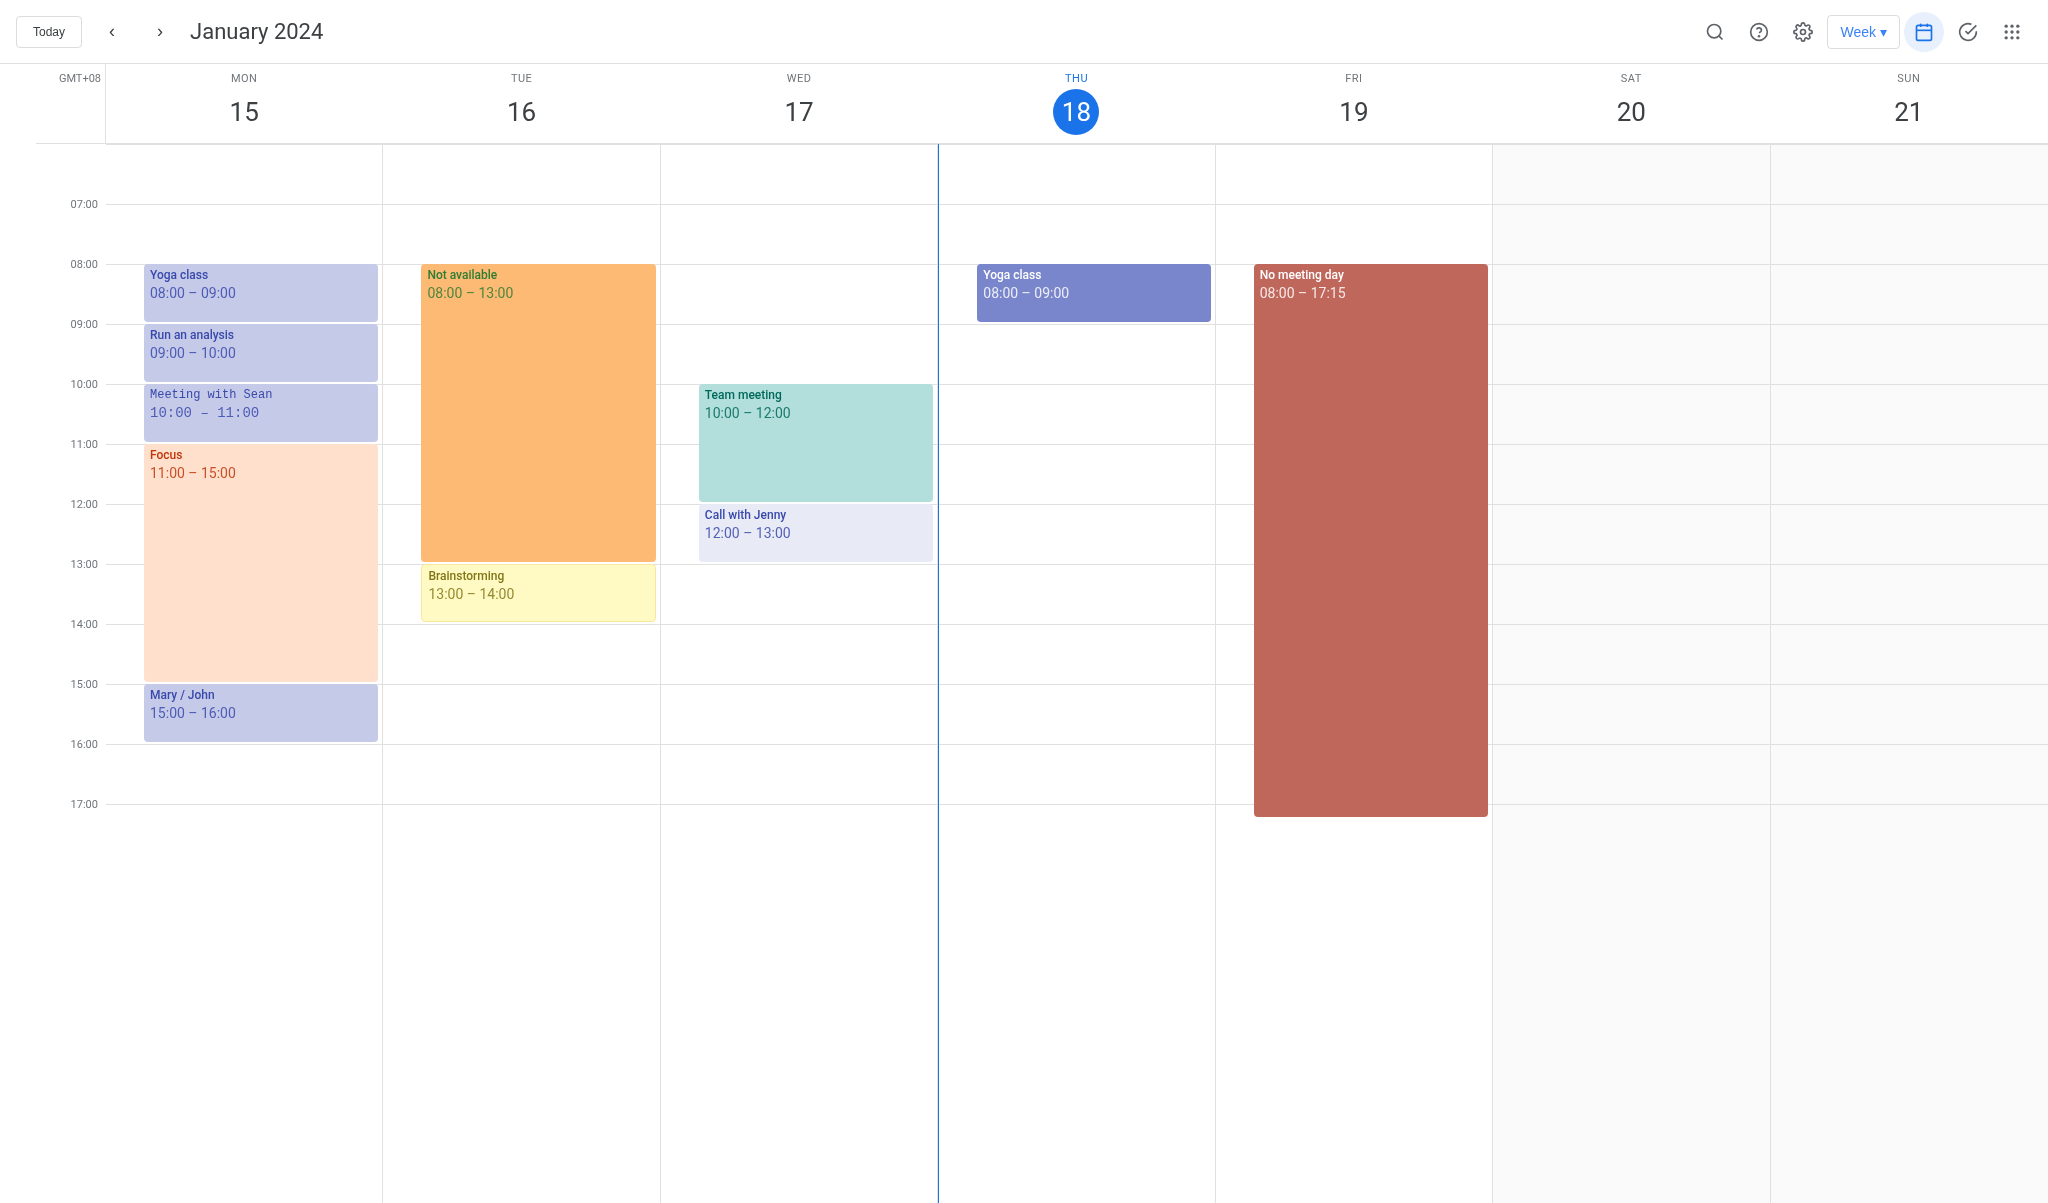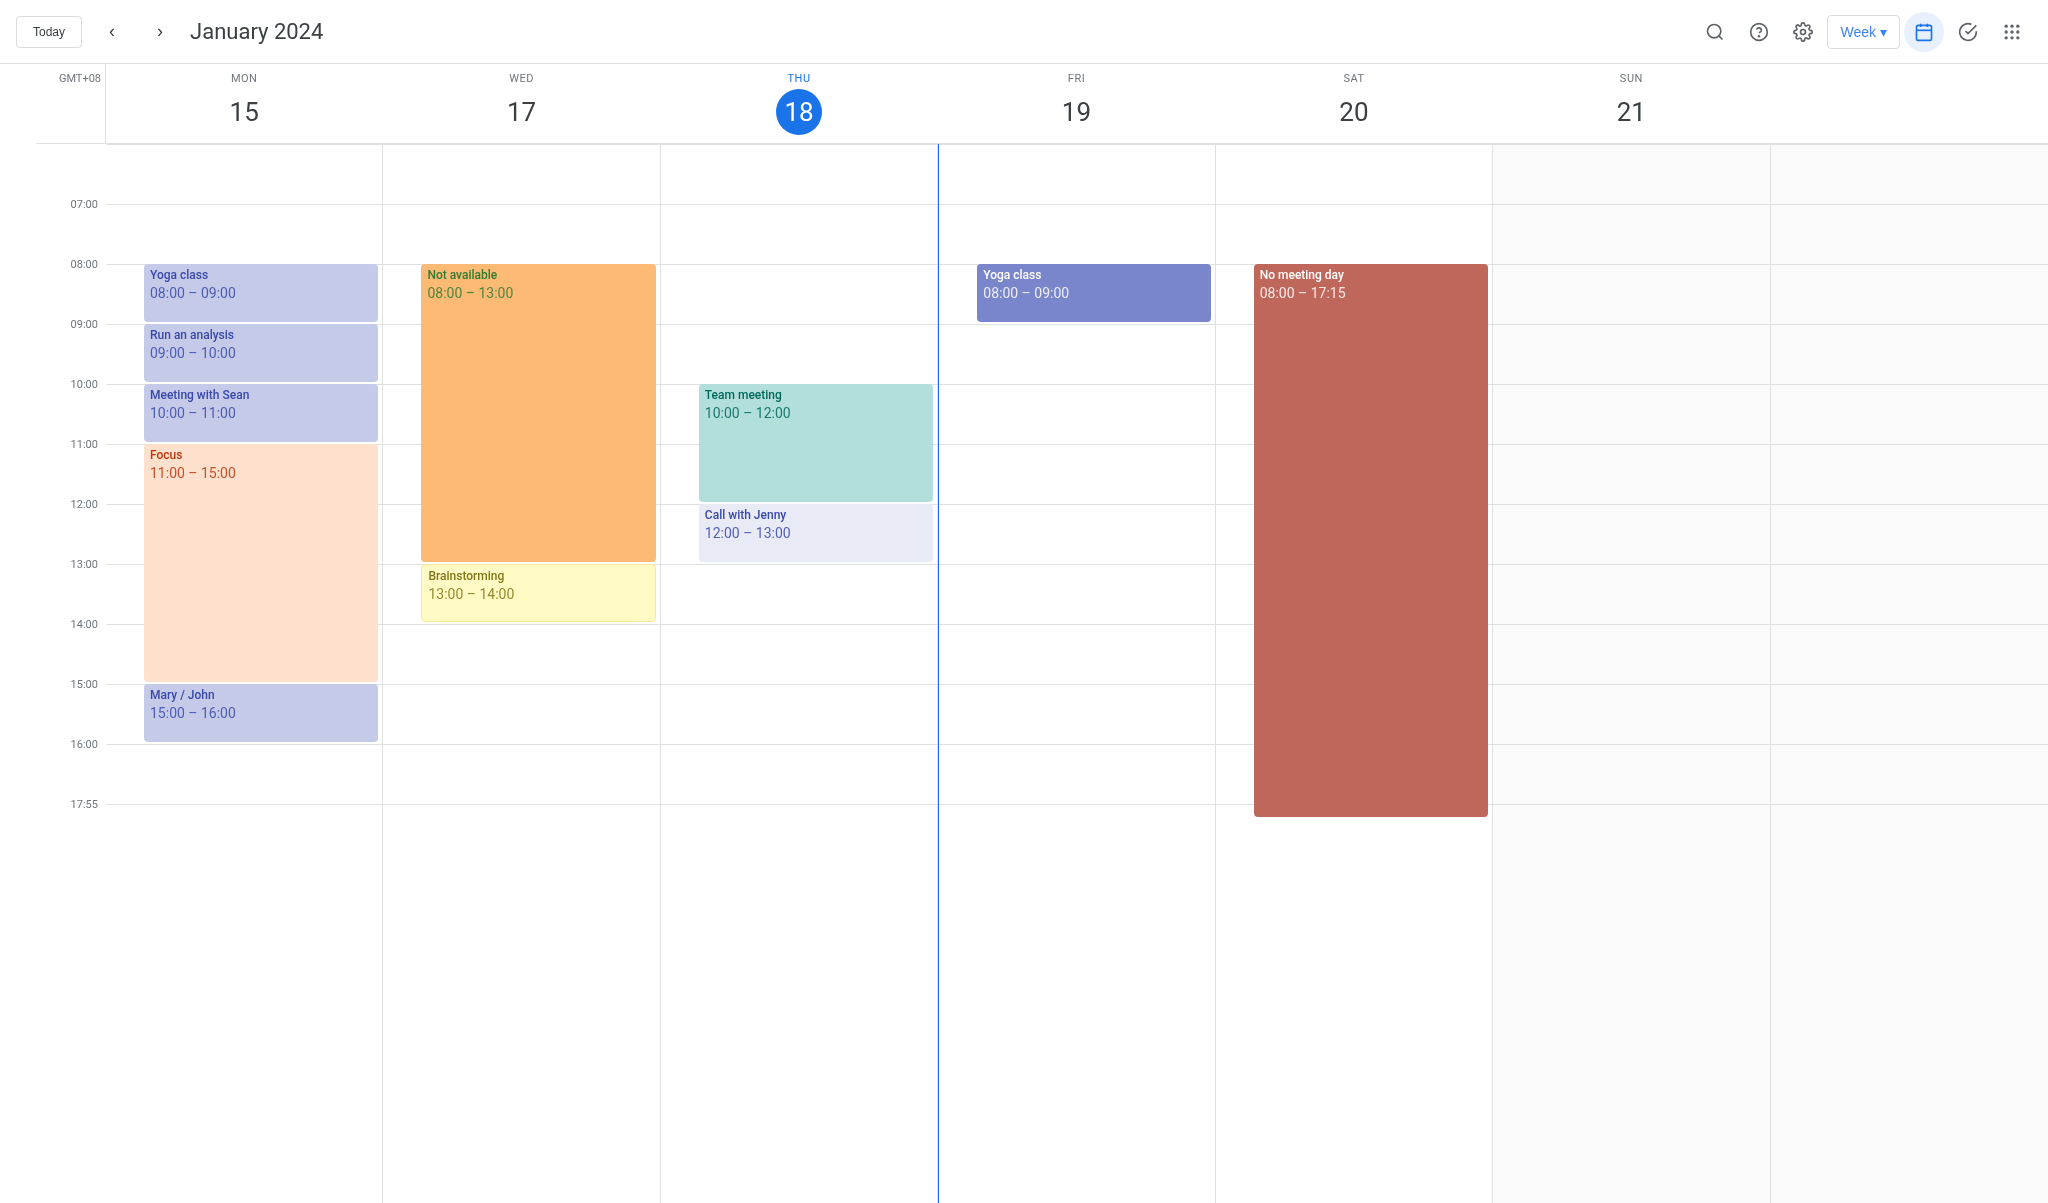--- a/index.html
+++ b/index.html
@@ -274,20 +274,24 @@
 
 <div class="calendar">
 
   <div class="day-headers">
     <div class="gmt-cell">GMT+08</div>
     <div class="day-header-cell">
       <div class="day-name">MON</div>
       <div class="day-num">15</div>
     </div>
     <div class="day-header-cell">
+      <div class="day-name">TUE</div>
+      <div class="day-num">16</div>
+    </div>
+    <div class="day-header-cell">
       <div class="day-name">WED</div>
       <div class="day-num">17</div>
     </div>
     <div class="day-header-cell">
       <div class="day-name today">THU</div>
       <div class="day-num today">18</div>
     </div>
     <div class="day-header-cell">
       <div class="day-name">FRI</div>
       <div class="day-num">19</div>
@@ -309,21 +313,21 @@
       <div class="time-label">07:00</div>
       <div class="time-label">08:00</div>
       <div class="time-label">09:00</div>
       <div class="time-label">10:00</div>
       <div class="time-label">11:00</div>
       <div class="time-label">12:00</div>
       <div class="time-label">13:00</div>
       <div class="time-label">14:00</div>
       <div class="time-label">15:00</div>
       <div class="time-label">16:00</div>
-      <div class="time-label">17:55</div>
+      <div class="time-label">17:00</div>
     </div>
 
     <div class="grid-columns">
 
       <div class="day-column" style="position:relative;">
         <div class="hour-row"></div>
         <div class="hour-row"></div>
         <div class="hour-row"></div>
         <div class="hour-row"></div>
         <div class="hour-row"></div>
@@ -336,21 +340,21 @@
         <div class="hour-row"></div>
 
         <div class="event event-blue-light" style="top:120px; height:58px;">
           <div class="event-title">Yoga class</div>
           <div class="event-time">08:00 – 09:00</div>
         </div>
         <div class="event event-blue-light" style="top:180px; height:58px;">
           <div class="event-title">Run an analysis</div>
           <div class="event-time">09:00 – 10:00</div>
         </div>
-        <div class="event event-blue-light" style="top:240px; height:58px;">
+        <div class="event event-blue-light" style="top:240px; height:58px;font-family:Liberation Mono, monospace;">
           <div class="event-title">Meeting with Sean</div>
           <div class="event-time">10:00 – 11:00</div>
         </div>
         <div class="event event-orange-light" style="top:300px; height:238px;">
           <div class="event-title">Focus</div>
           <div class="event-time">11:00 – 15:00</div>
         </div>
         <div class="event event-blue-light" style="top:540px; height:58px;">
           <div class="event-title">Mary / John</div>
           <div class="event-time">15:00 – 16:00</div>

